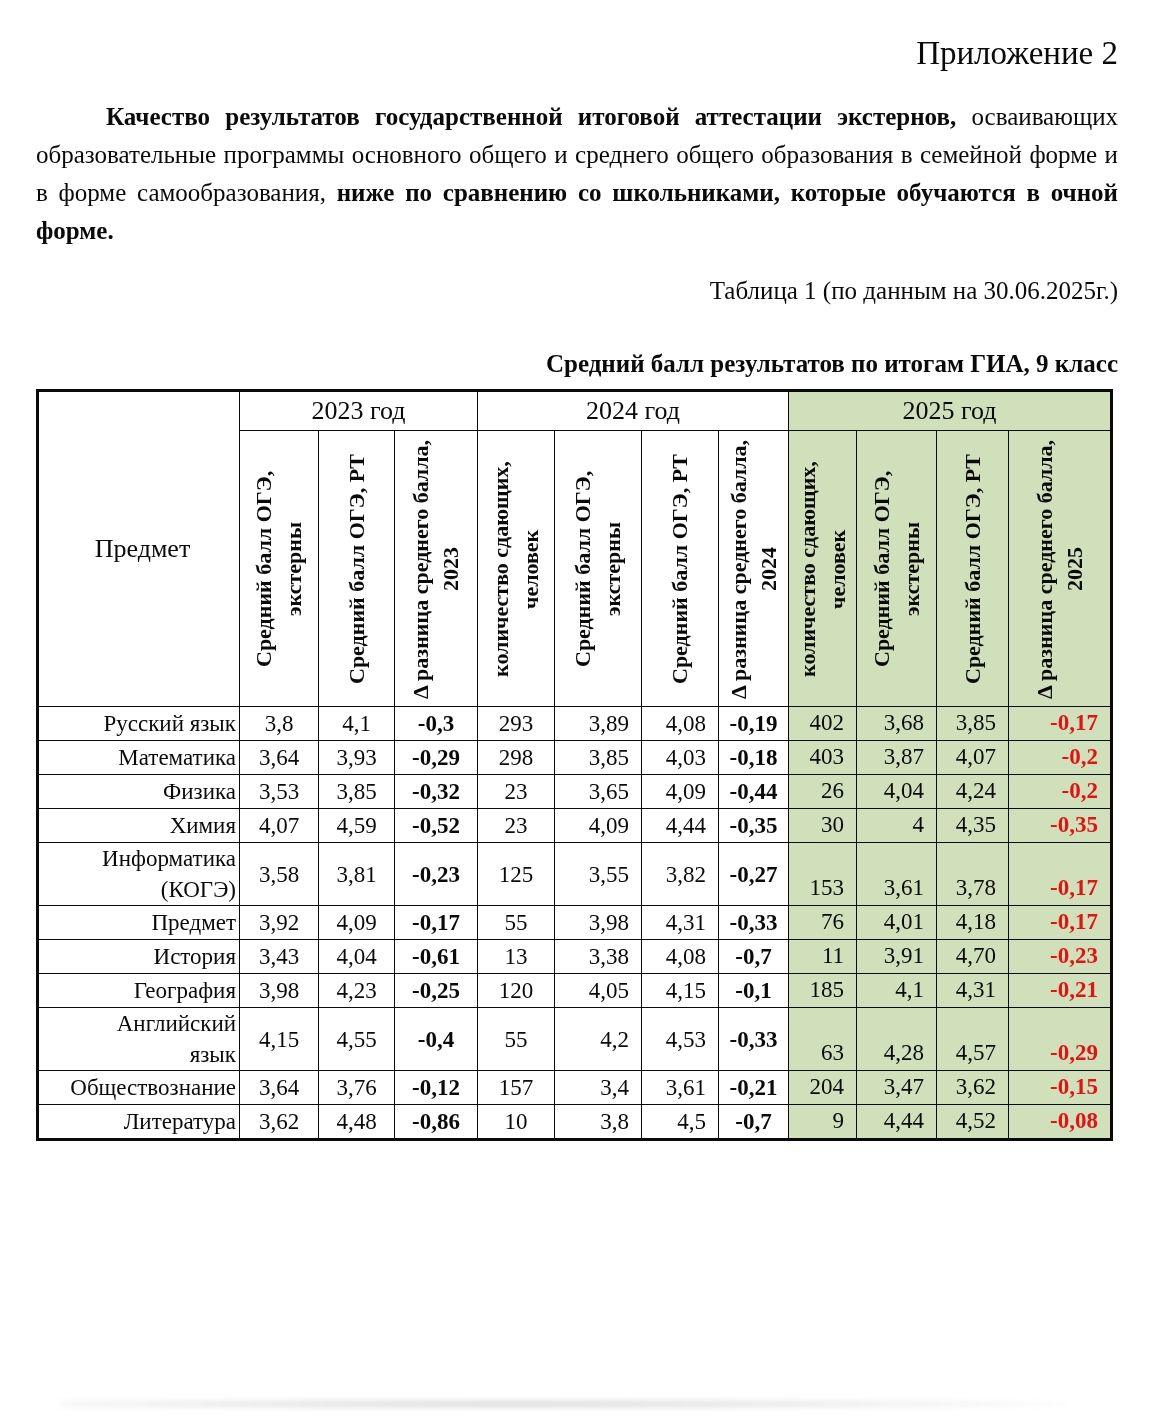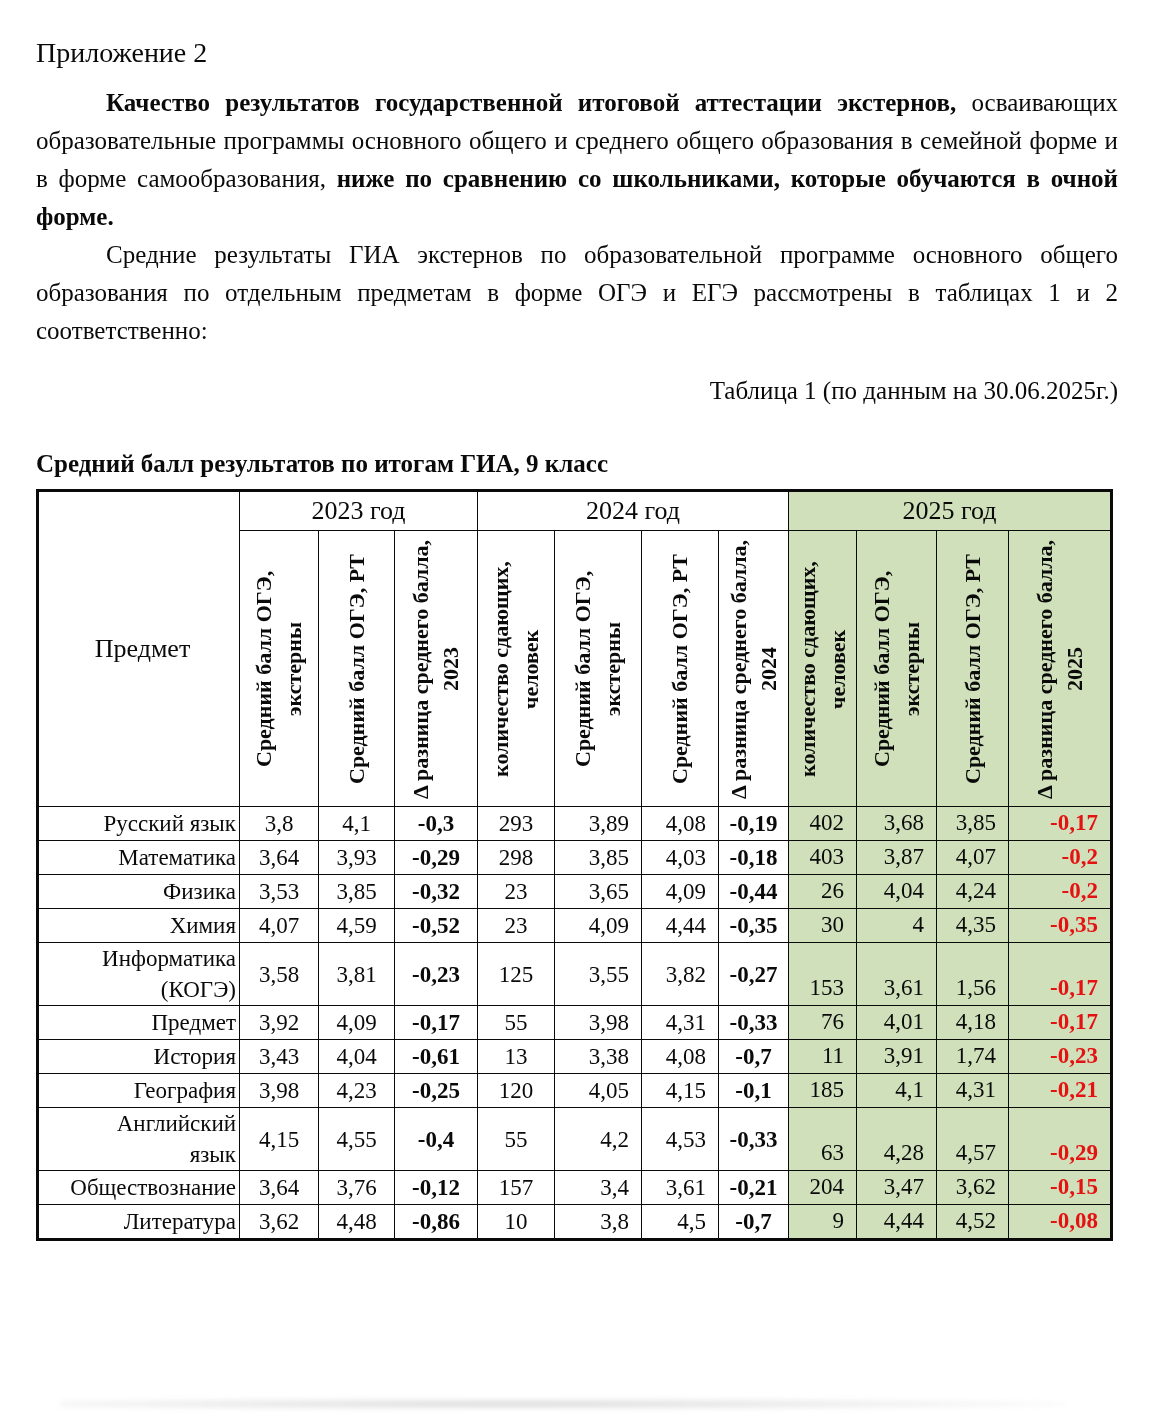--- a/index.html
+++ b/index.html
@@ -6,28 +6,28 @@
   html, body { background: #ffffff; }
   body {
     width: 1156px; height: 1420px;
     font-family: "Liberation Serif", "DejaVu Serif", serif;
     color: #0a0a0a;
     overflow: hidden;
     position: relative;
   }
   .page { padding: 34px 38px 0 36px; }
 
-  .annex { font-size: 28px; line-height: 38px; margin-bottom: 12px; }
+  .annex { text-align: right; font-size: 33px; line-height: 38px; margin-bottom: 26px; }
 
   .para { font-size: 25px; line-height: 38px; text-align: justify; text-indent: 70px; }
   .para.b { font-weight: bold; }
 
   .caption { margin-top: 22px; text-align: right; font-size: 25px; line-height: 38px; }
 
-  .tbl-title { margin-top: 38px; margin-bottom: 9px; text-align: left; font-weight: bold; font-size: 25px; line-height: 32px; }
+  .tbl-title { margin-top: 38px; margin-bottom: 9px; text-align: right; font-weight: bold; font-size: 25px; line-height: 32px; }
 
   table { border-collapse: collapse; table-layout: fixed; width: 1076px; border: 3px solid #0a0a0a; }
   th, td { border: 1.5px solid #0a0a0a; }
 
   tr.yr th { height: 40px; font-size: 26px; font-weight: normal; text-align: center; }
   th.sub { font-size: 24px; font-weight: bold; text-align: left; padding-left: 7px; vertical-align: middle; }
 
   tr.rot th { height: 276px; font-weight: bold; font-size: 22px; vertical-align: middle; padding: 0; }
   .vwrap { display: flex; align-items: center; justify-content: center; height: 272px; width: 100%; }
   .vtext {
@@ -56,21 +56,20 @@
 </head>
 <body>
 
 <div class="page">
 
   <div class="annex">Приложение 2</div>
 
 
   <p class="para"><b>Качество результатов государственной итоговой аттестации экстернов,</b> <span>осваивающих образовательные программы основного общего и среднего общего образования в семейной форме и в форме самообразования,</span> <b>ниже по сравнению со школьниками, которые обучаются в очной форме.</b></p>
 
-  <p class="para">Средние результаты ГИА экстернов по образовательной программе основного общего образования по отдельным предметам в форме ОГЭ и ЕГЭ рассмотрены в таблицах 1 и 2 соответственно:</p>
 
   <div class="caption">Таблица 1 (по данным на 30.06.2025г.)</div>
 
   <div class="tbl-title">Средний балл результатов по итогам ГИА, 9 класс</div>
 
   <table>
     <colgroup>
       <col style="width:202px">
         <col style="width:79px">
         <col style="width:76px">
@@ -211,21 +210,21 @@
 (КОГЭ)</td>
           <td class="c">3,58</td>
           <td class="c">3,81</td>
           <td class="c bold">-0,23</td>
           <td class="c">125</td>
           <td class="r">3,55</td>
           <td class="r">3,82</td>
           <td class="c bold">-0,27</td>
           <td class="r g">153</td>
           <td class="r g">3,61</td>
-          <td class="r g">1,56</td>
+          <td class="r g">3,78</td>
           <td class="r g red">-0,17</td>
         </tr>
         <tr>
           <td class="subj">Предмет</td>
           <td class="c">3,92</td>
           <td class="c">4,09</td>
           <td class="c bold">-0,17</td>
           <td class="c">55</td>
           <td class="r">3,98</td>
           <td class="r">4,31</td>
@@ -239,21 +238,21 @@
           <td class="subj">История</td>
           <td class="c">3,43</td>
           <td class="c">4,04</td>
           <td class="c bold">-0,61</td>
           <td class="c">13</td>
           <td class="r">3,38</td>
           <td class="r">4,08</td>
           <td class="c bold">-0,7</td>
           <td class="r g">11</td>
           <td class="r g">3,91</td>
-          <td class="r g">1,74</td>
+          <td class="r g">4,70</td>
           <td class="r g red">-0,23</td>
         </tr>
         <tr>
           <td class="subj">География</td>
           <td class="c">3,98</td>
           <td class="c">4,23</td>
           <td class="c bold">-0,25</td>
           <td class="c">120</td>
           <td class="r">4,05</td>
           <td class="r">4,15</td>

